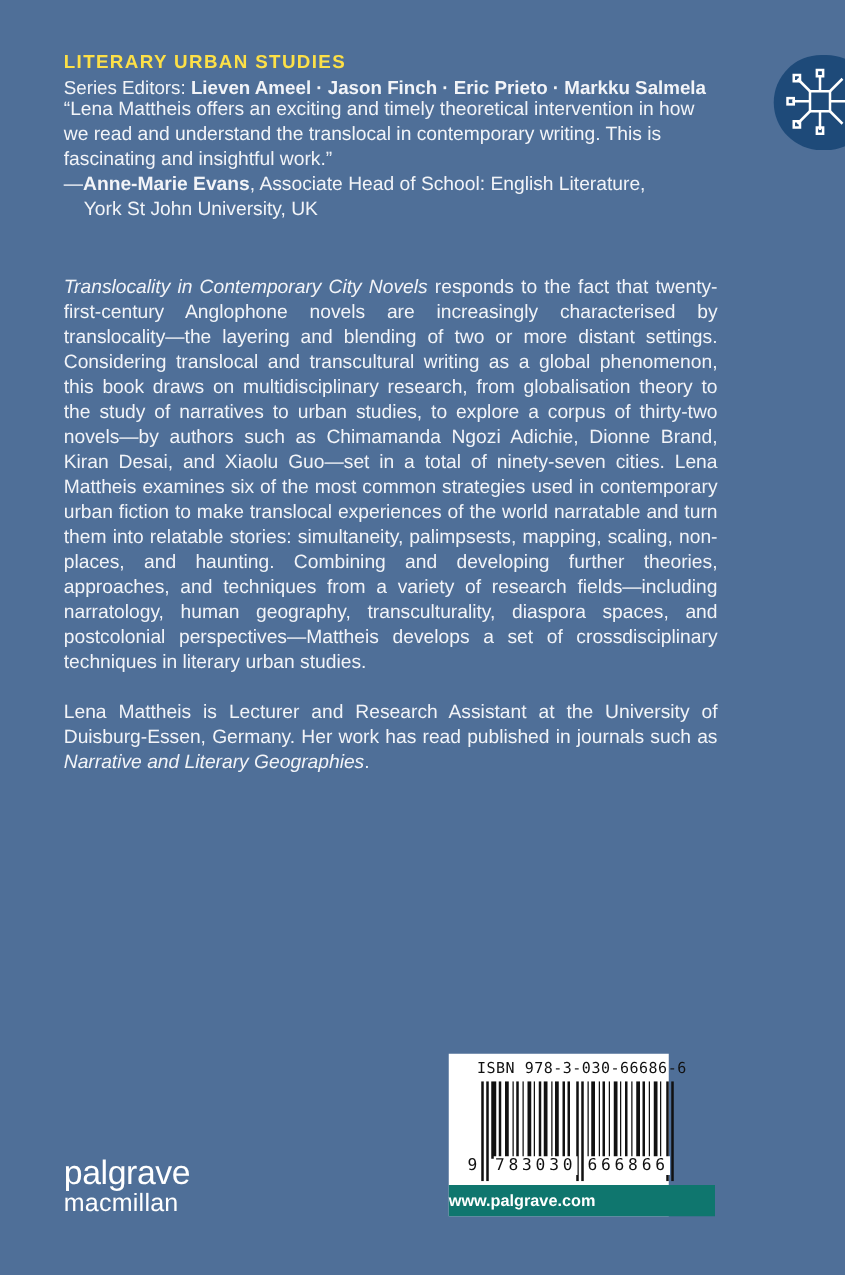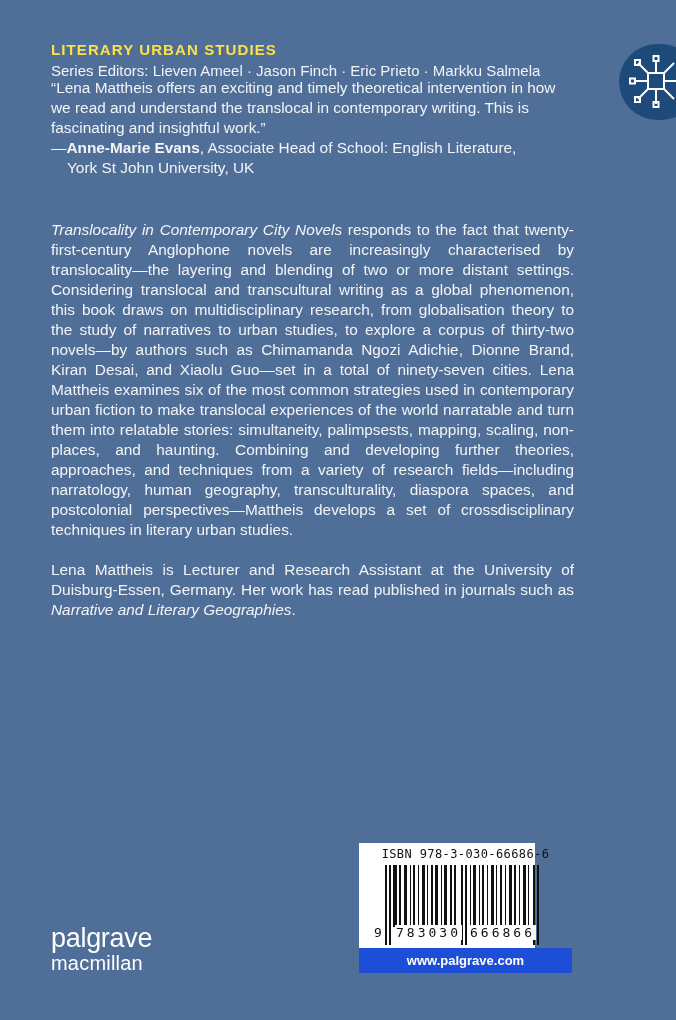--- a/index.html
+++ b/index.html
@@ -6,21 +6,21 @@
   body {
     width:676px; height:1020px; overflow:hidden; position:relative;
     background:#4f6f98;
     font-family:"Liberation Sans", sans-serif;
     color:#f2f4f8;
   }
   .series { position:absolute; left:51px; top:40px; width:560px; }
   .series-title { font-weight:bold; font-size:15px; letter-spacing:1.1px; line-height:20px; color:#fde047; }
   .series-editors { font-size:15px; line-height:21px; }
   .series-editors .lbl { }
-  .series-editors .names { font-weight:normal; }
+  .series-editors .names { font-weight:bold; }
 
   .badge {
     position:absolute; left:619px; top:44px; width:80px; height:76px;
     background:#1e4a79; border-radius:38px;
   }
   .badge svg { position:absolute; left:8px; top:8px; }
 
   .quote { position:absolute; left:51px; top:72px; width:522px; font-size:15.4px; line-height:20px; }
   .quote p { margin:0; }
   .attrib { margin:0; }
@@ -40,22 +40,22 @@
     position:absolute; left:0; top:4px; width:213px; text-align:center;
     font-family:"DejaVu Sans Mono", monospace; font-size:12px; color:#111; letter-spacing:0.4px;
   }
   .bars { position:absolute; left:16px; top:22px; }
   .bar-digits {
     position:absolute; left:0; top:82px; width:213px;
     font-family:"DejaVu Sans Mono", monospace; font-size:13px; color:#111;
   }
   .bar-digits span { position:absolute; background:#fff; padding:0 1px; }
   .url-bar {
-    position:absolute; left:0; top:105px; width:213px; height:25px; background:#1d4ed8;
-    color:#ffffff; font-size:13px; text-align:center; line-height:25px; font-weight:bold;
+    position:absolute; left:0; top:105px; width:213px; height:25px; background:#0f766e;
+    color:#ffffff; font-size:13px; text-align:left; line-height:25px; font-weight:bold;
   }
 
   .logo { position:absolute; left:51px; top:925px; color:#ffffff; }
   .logo .l1 { font-size:27px; line-height:26px; letter-spacing:-0.3px; }
   .logo .l2 { font-size:20px; line-height:24px; letter-spacing:0.2px; }
 </style>
 </head>
 <body>
 
 <div class="series">

